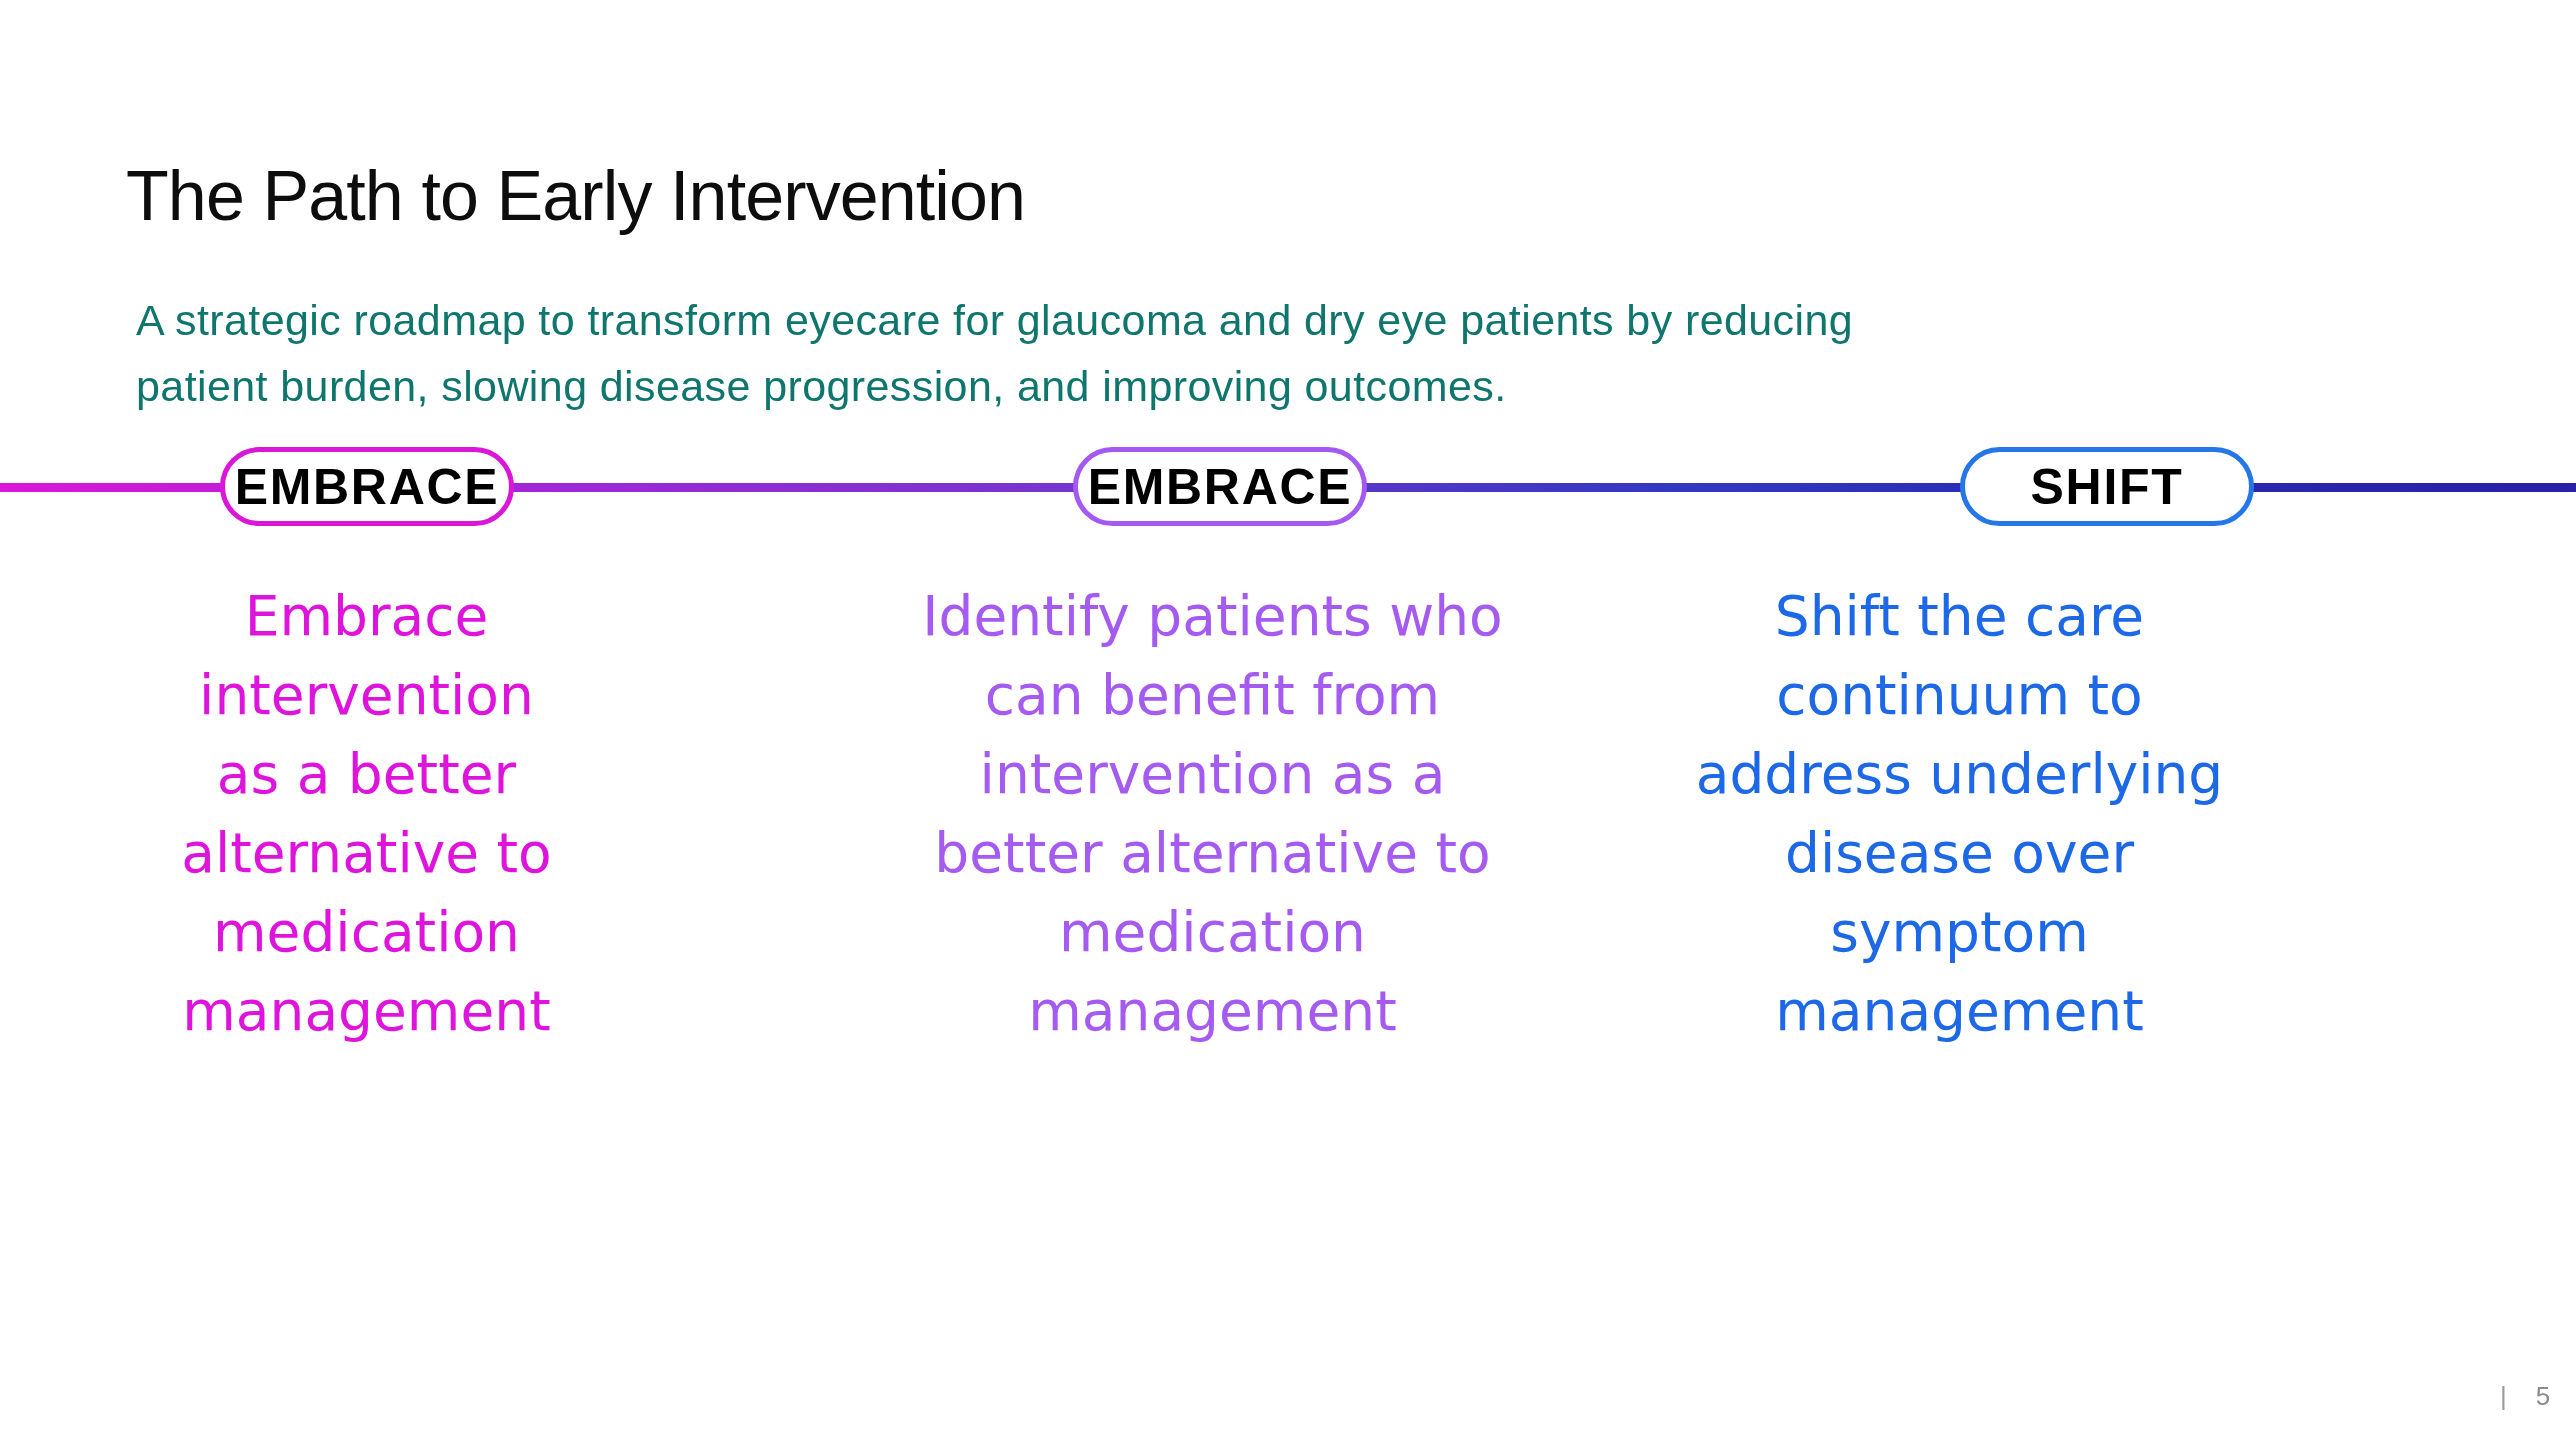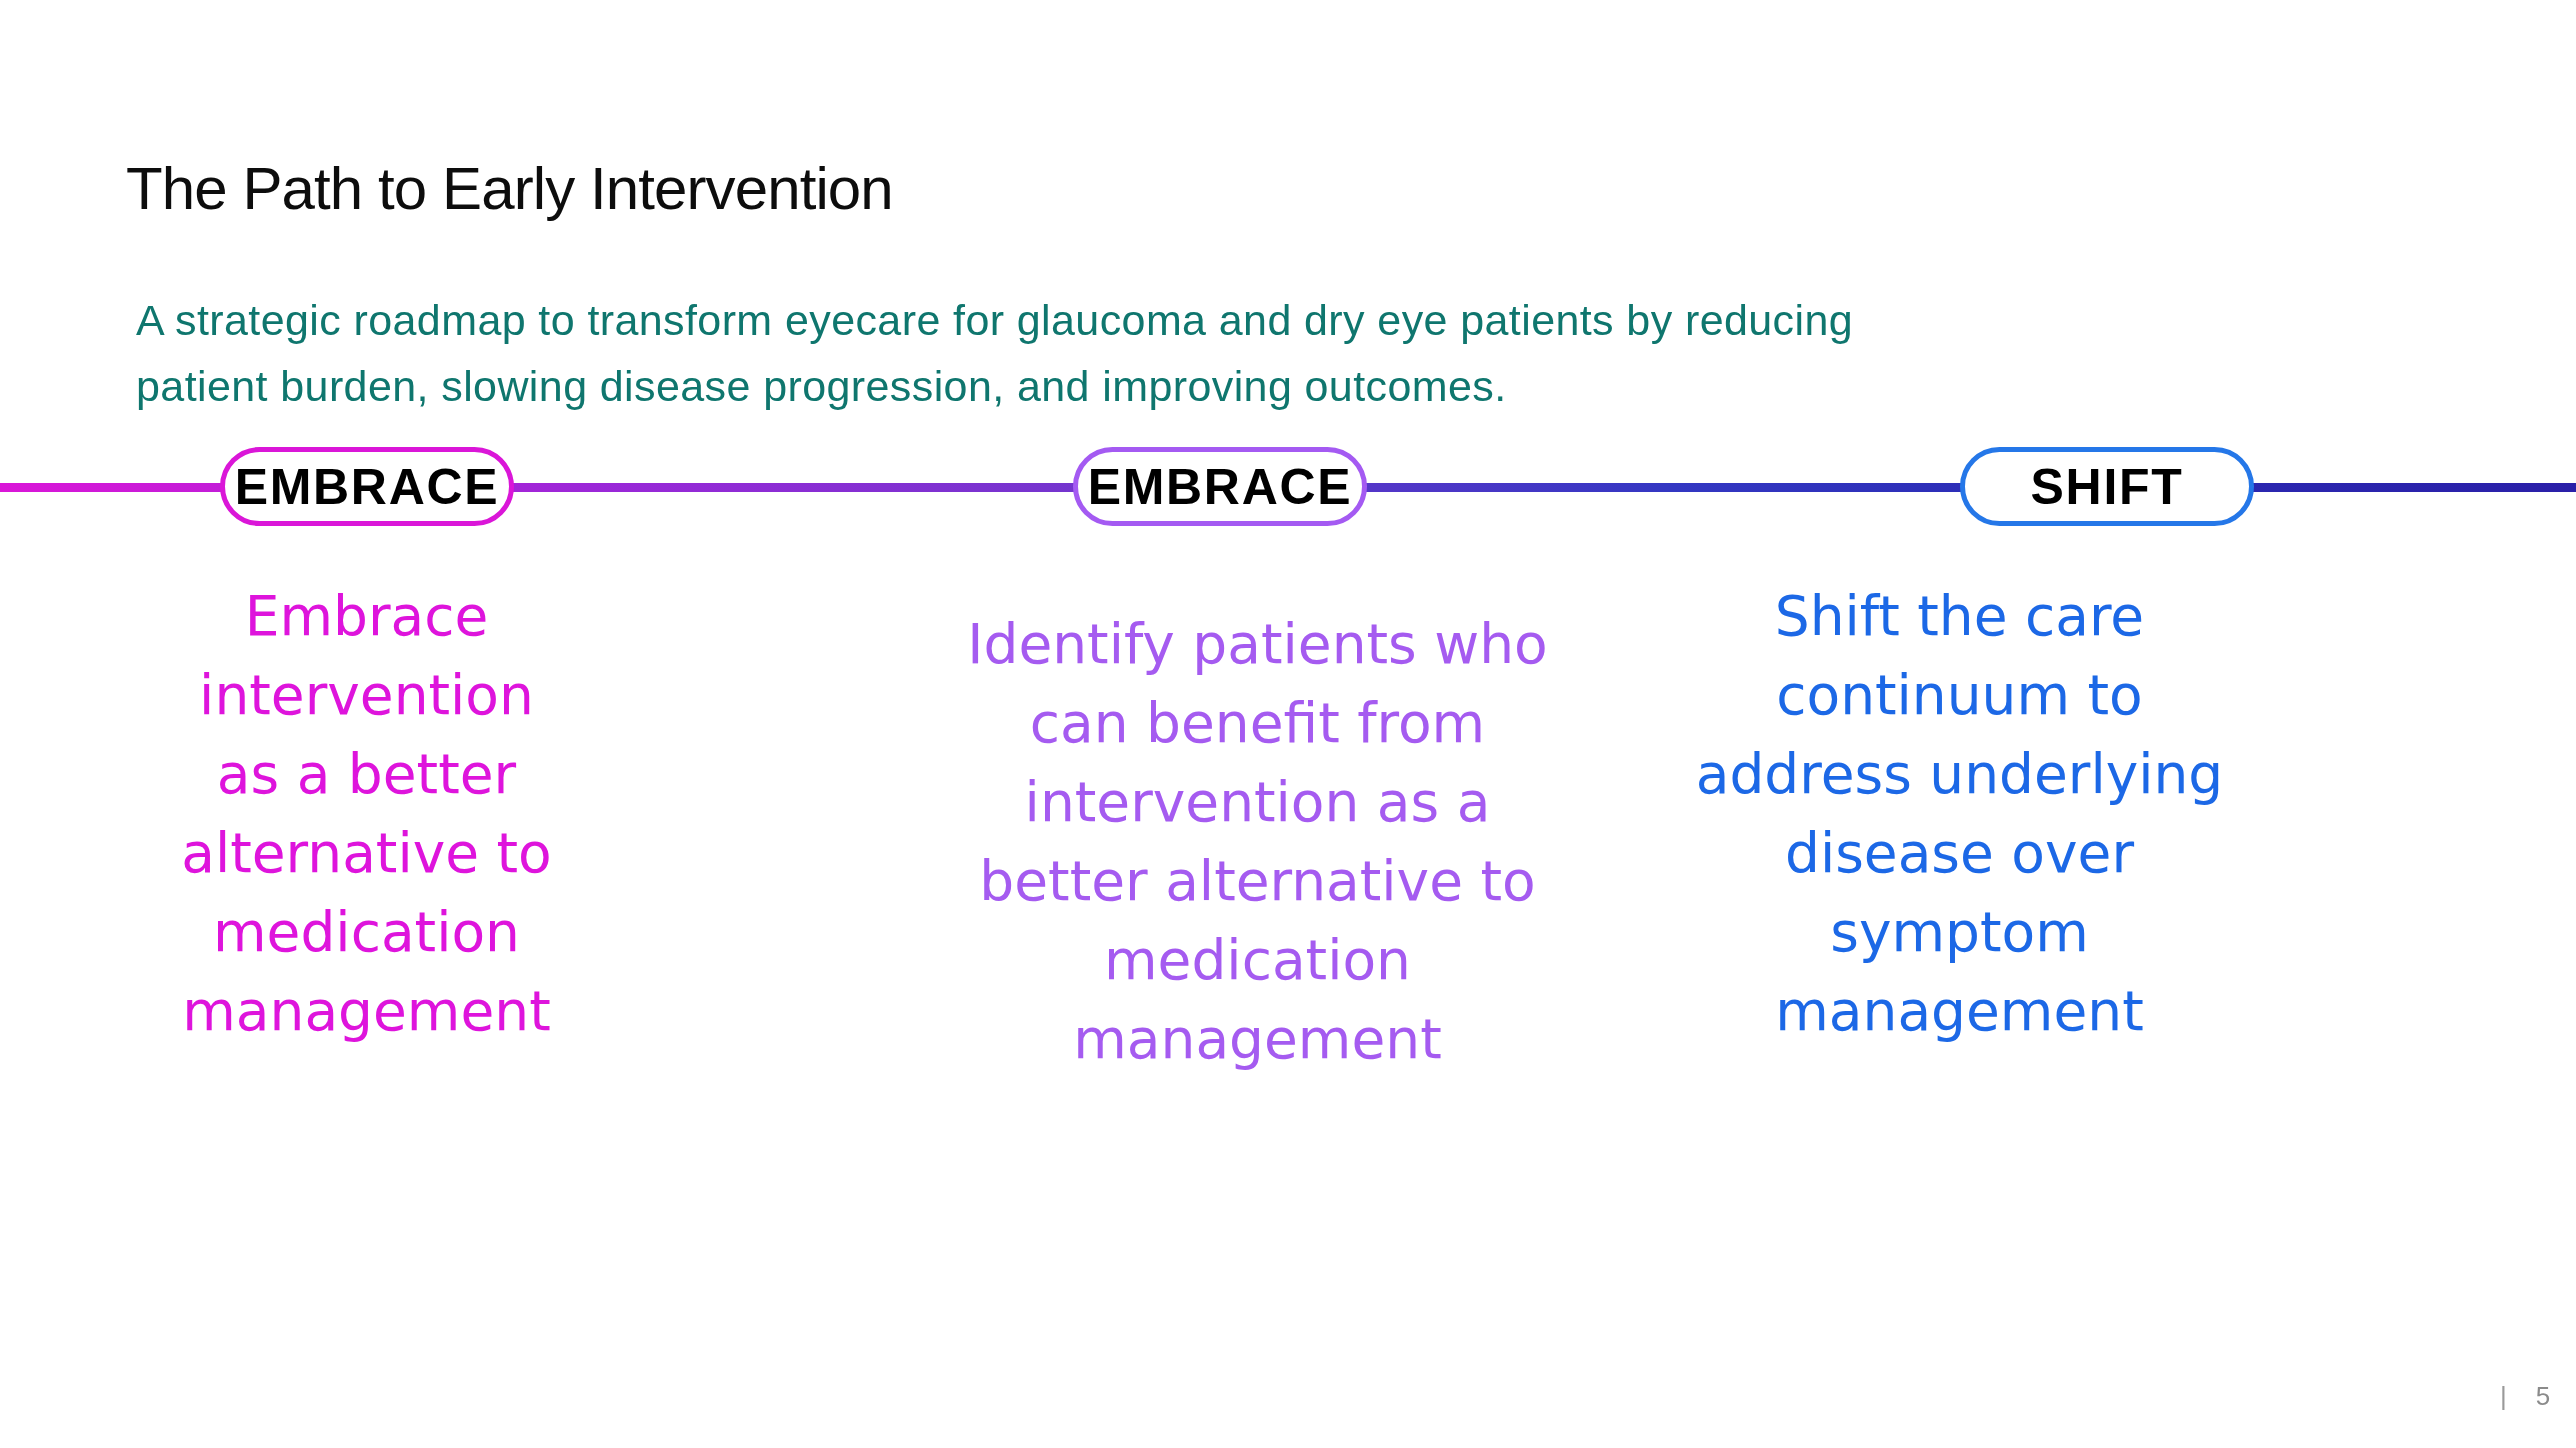--- a/index.html
+++ b/index.html
@@ -12,21 +12,21 @@
     width: 2576px;
     height: 1449px;
     background: #ffffff;
     overflow: hidden;
     font-family: "Liberation Sans", sans-serif;
   }
   .title {
     position: absolute;
     left: 126px;
     top: 101px;
-    font-size: 60px;
+    font-size: 70px;
     line-height: 96px;
     font-weight: 500;
     letter-spacing: -0.9px;
     color: #0d0d0d;
     white-space: pre-line;
   }
   .subtitle {
     position: absolute;
     left: 136px;
     top: 244px;
@@ -77,21 +77,21 @@
     width: 807px;
     text-align: center;
     font-family: "DejaVu Sans", sans-serif;
     font-weight: 500;
     font-size: 55px;
     line-height: 79px;
     white-space: pre-line;
     color: var(--text-color, #333);
   }
   .desc-0 { left: -37px; }
-  .desc-1 { left: 854px; margin-top: 28px; }
+  .desc-1 { left: 809px; }
   .desc-2 { left: 1556px; }
   .footer {
     position: absolute;
     left: 2500px;
     top: 1381px;
     display: flex;
     align-items: center;
     gap: 29px;
     font-size: 26px;
     font-weight: 400;

